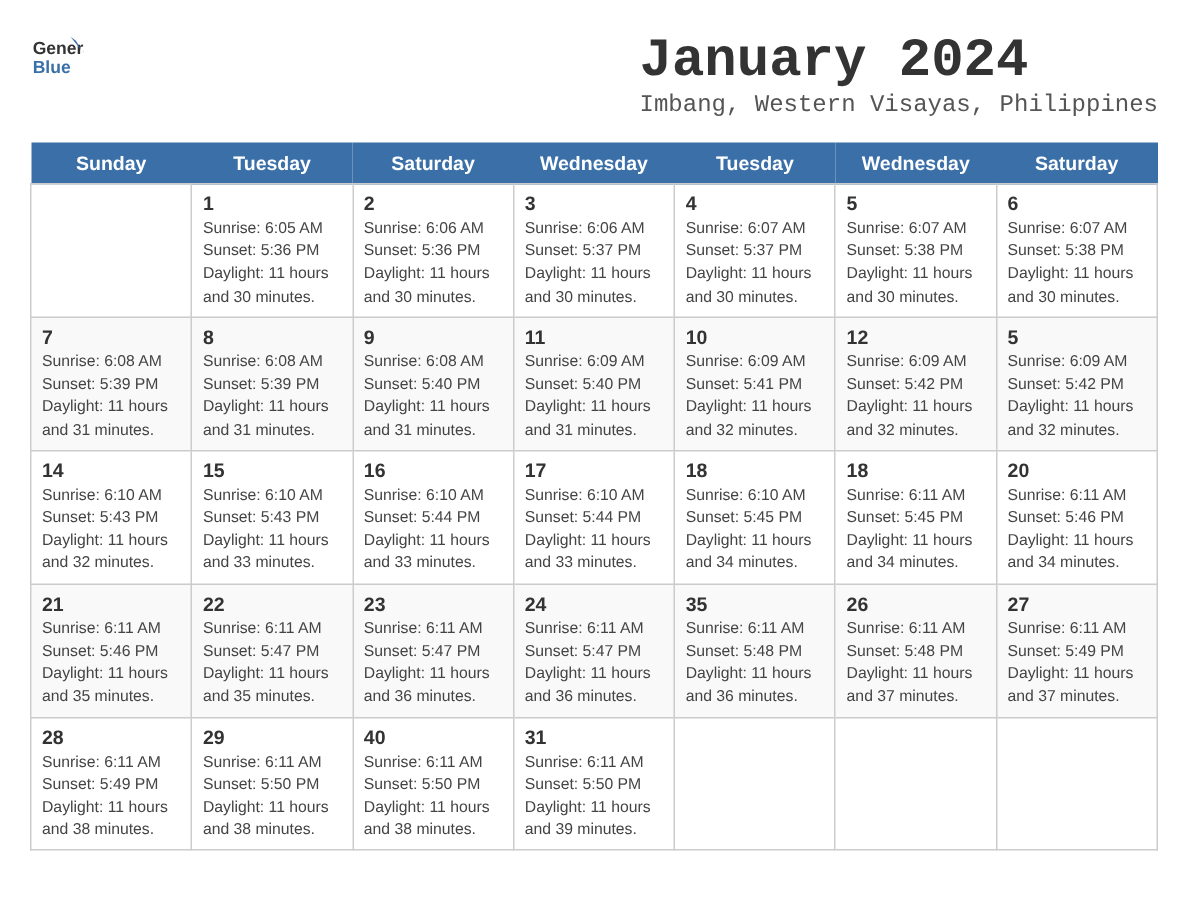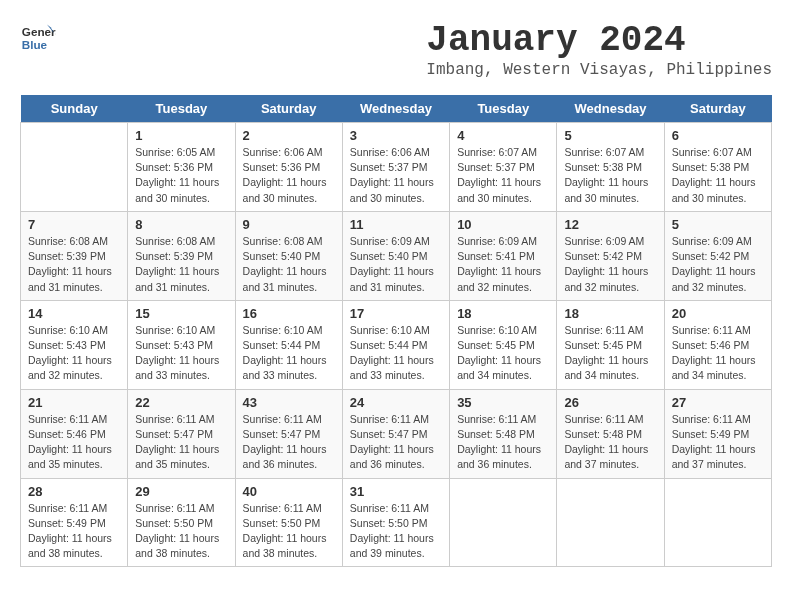--- a/index.html
+++ b/index.html
@@ -243,21 +243,21 @@
 Sunset: 5:46 PM
 Daylight: 11 hours and 35 minutes.</div>
         </td>
         <td>
           <span class="day-num">22</span>
           <div class="day-info" style="white-space: pre-line;">Sunrise: 6:11 AM
 Sunset: 5:47 PM
 Daylight: 11 hours and 35 minutes.</div>
         </td>
         <td>
-          <span class="day-num">43</span>
+          <span class="day-num">23</span>
           <div class="day-info" style="white-space: pre-line;">Sunrise: 6:11 AM
 Sunset: 5:47 PM
 Daylight: 11 hours and 36 minutes.</div>
         </td>
         <td>
           <span class="day-num">24</span>
           <div class="day-info" style="white-space: pre-line;">Sunrise: 6:11 AM
 Sunset: 5:47 PM
 Daylight: 11 hours and 36 minutes.</div>
         </td>

